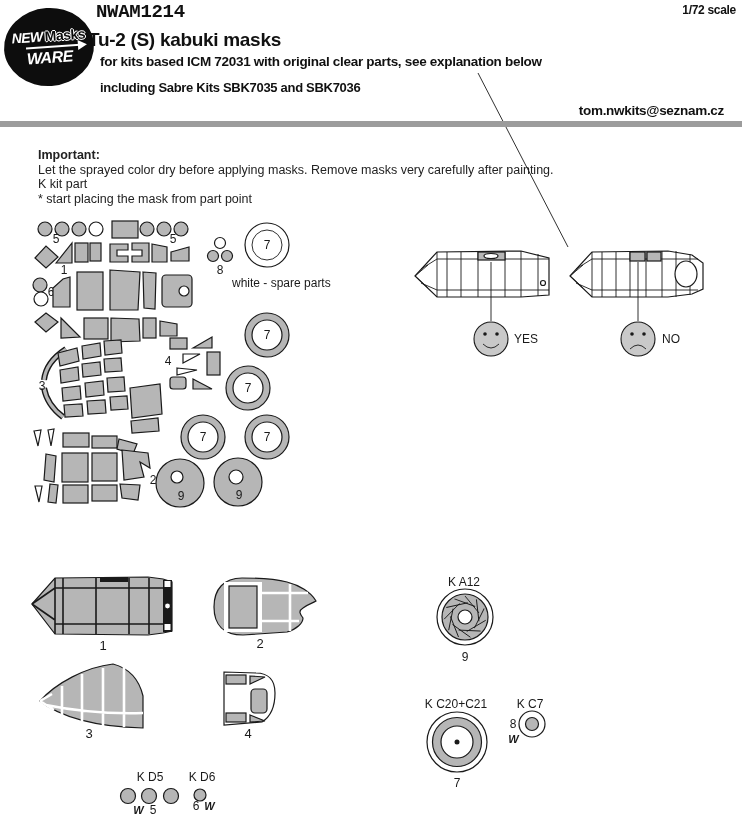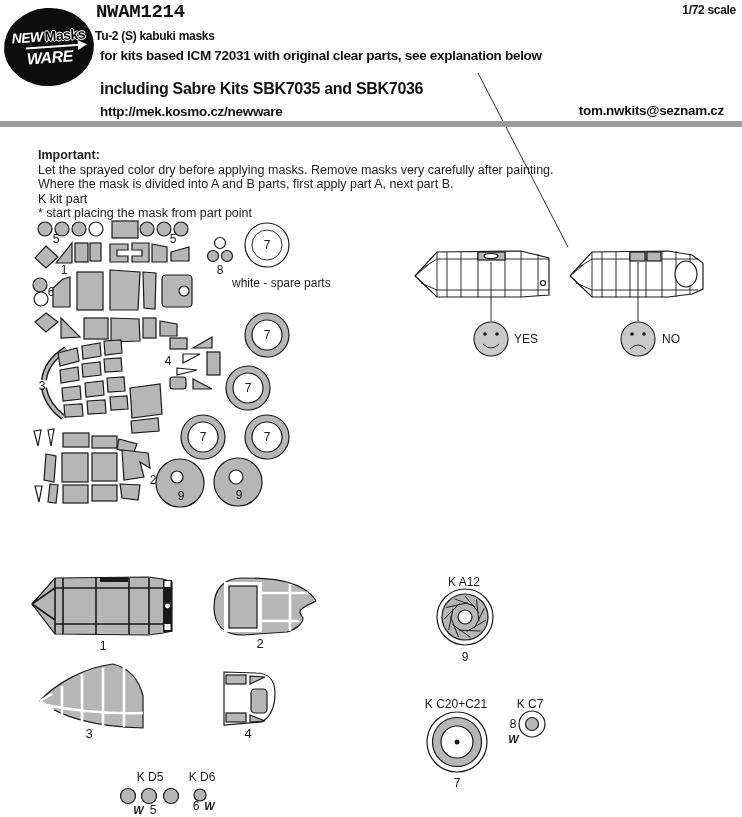--- a/index.html
+++ b/index.html
@@ -12,23 +12,23 @@
   .logo-line1{font-style:italic;font-weight:bold;font-size:14px;color:#fff;letter-spacing:-0.5px;white-space:nowrap;}
   .logo-masks{font-style:normal;color:#0d0d0d;
         text-shadow:-1px 0 #fff,1px 0 #fff,0 -1px #fff,0 1px #fff;margin-left:2px;}
   .logo-arrow{position:relative;width:54px;height:2px;background:#fff;margin:2px 0 1px 8px;}
   .logo-arrow:after{content:"";position:absolute;right:-7px;top:-4px;border-left:9px solid #fff;
         border-top:5px solid transparent;border-bottom:5px solid transparent;}
   .logo-ware{font-style:italic;font-weight:bold;font-size:16px;color:#fff;letter-spacing:-0.5px;}
   .hdr{position:absolute;font-weight:bold;letter-spacing:-0.3px;white-space:nowrap;}
   .code{left:96px;top:1px;font-size:19px;font-family:Liberation Mono, monospace;}
   .scale{right:6px;top:3px;font-size:12px;}
-  .t1{left:95px;top:29px;font-size:12px;}
-  .t2h{left:100px;top:48px;font-size:13.5px;}
-  .t3h{left:100px;top:80px;font-size:16px;}
+  .t1{left:88px;top:29px;font-size:19px;}
+  .t2h{left:100px;top:54px;font-size:13.5px;}
+  .t3h{left:100px;top:80px;font-size:13px;}
   .urlh{left:100px;top:104px;font-size:13.5px;}
   .emailh{right:18px;top:103px;font-size:13.5px;}
   .bar{position:absolute;left:0;top:121px;width:742px;height:6px;background:var(--divider-gray,#9c9c9c);}
   
   .imp{position:absolute;left:38px;top:148px;width:560px;font-size:12.5px;line-height:14.6px;color:#222;}
   .imp .b{font-weight:bold;}
   .wi-inline{font-style:italic;font-weight:bold;font-size:11px;letter-spacing:-2px;}
   
   svg{position:absolute;left:0;top:0;}
   .m{fill:var(--mask-gray,#b6b6b6);stroke:#1a1a1a;stroke-width:1.2;}
@@ -297,25 +297,23 @@
   <div class="logo">
     <div class="logo-line1"><span>NEW</span><span class="logo-masks">Masks</span></div>
     <div class="logo-arrow"></div>
     <div class="logo-ware">WARE</div>
   </div>
   <div class="hdr code">NWAM1214</div>
   <div class="hdr scale">1/72 scale</div>
   <div class="hdr t1">Tu-2 (S) kabuki masks</div>
   <div class="hdr t2h">for kits based ICM 72031 with original clear parts, see explanation below</div>
   <div class="hdr t3h">including Sabre Kits SBK7035 and SBK7036</div>
-  <div class="hdr urlh">http://mek.kosmo.cz/newware</div>
   <div class="hdr emailh">tom.nwkits@seznam.cz</div>
   <div class="bar"></div>
 
   <div class="imp">
     <div class="b">Important:</div>
     <div>Let the sprayed color dry before applying masks. Remove masks very carefully after painting.</div>
-    <div>Where the mask is divided into A and B parts, first apply part A, next part B.</div>
     <div>K kit part</div>
     <div>* start placing the mask from part point</div>
   </div>
 
 </div>
 
 </body></html>

